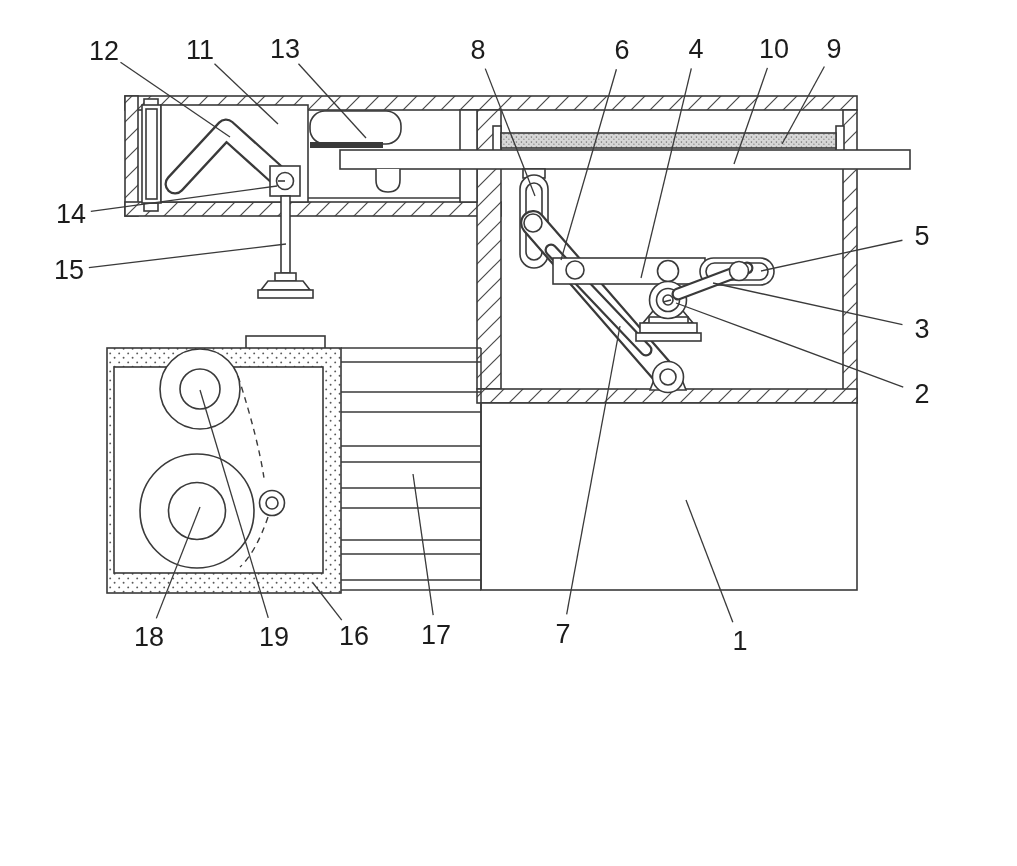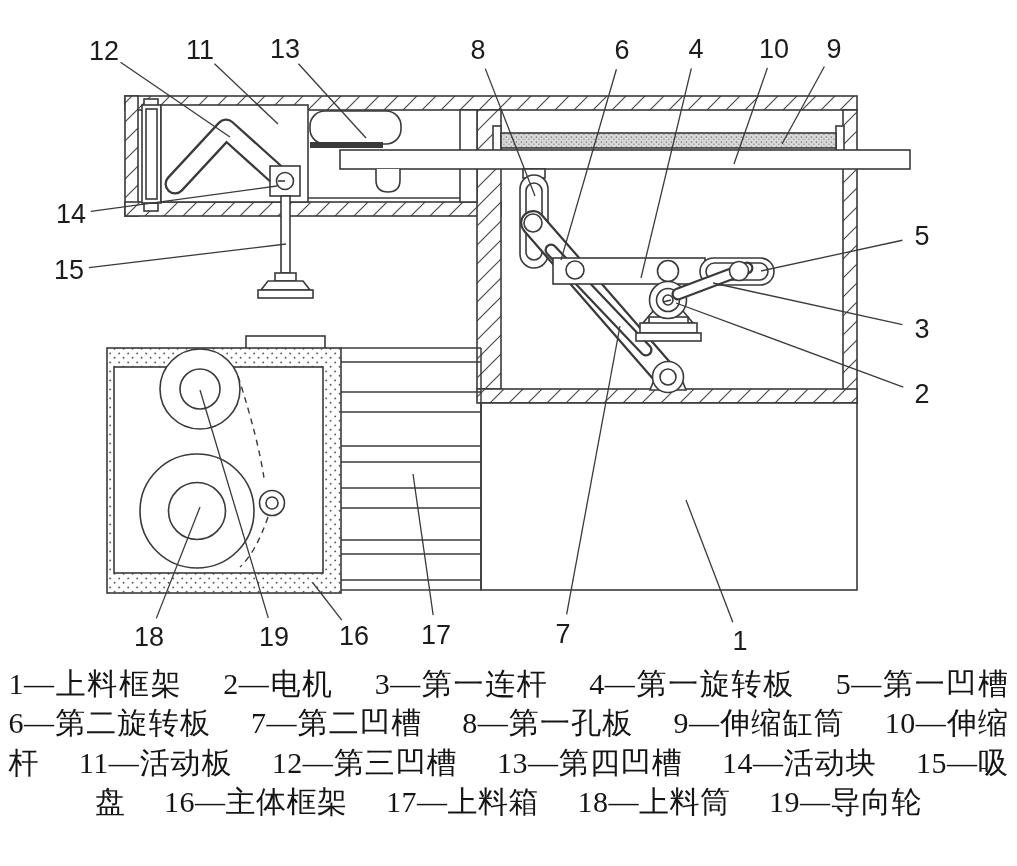--- a/index.html
+++ b/index.html
@@ -213,17 +213,14 @@
             <text x="436" y="635" text-anchor="middle" dominant-baseline="central" font-size="27" font-family="&quot;Liberation Sans&quot;, sans-serif" fill="#1c1c1c" stroke="none">17</text>
             <line x1="156.304184430823" y1="618.3814906665297" x2="200" y2="507" stroke="#3a3a3a" stroke-width="1.3"></line>
             <text x="149" y="637" text-anchor="middle" dominant-baseline="central" font-size="27" font-family="&quot;Liberation Sans&quot;, sans-serif" fill="#1c1c1c" stroke="none">18</text>
             <line x1="268.26015877893934" y1="617.8413407891624" x2="200" y2="390" stroke="#3a3a3a" stroke-width="1.3"></line>
             <text x="274" y="637" text-anchor="middle" dominant-baseline="central" font-size="27" font-family="&quot;Liberation Sans&quot;, sans-serif" fill="#1c1c1c" stroke="none">19</text>
           </g>
     </g>
   </svg>
   </div>
 
-  <div class="legend">
-    <p id="legend-text">1—上料框架　 2—电机　 3—第一连杆　 4—第一旋转板　 5—第一凹槽　 6—第二旋转板　 7—第二凹槽　 8—第一孔板　 9—伸缩缸筒　 10—伸缩杆　 11—活动板　 12—第三凹槽　 13—第四凹槽　 14—活动块　 15—吸盘　 16—主体框架　 17—上料箱　 18—上料筒　 19—导向轮</p>
-  </div>
 
 </div>
 
 </body></html>

